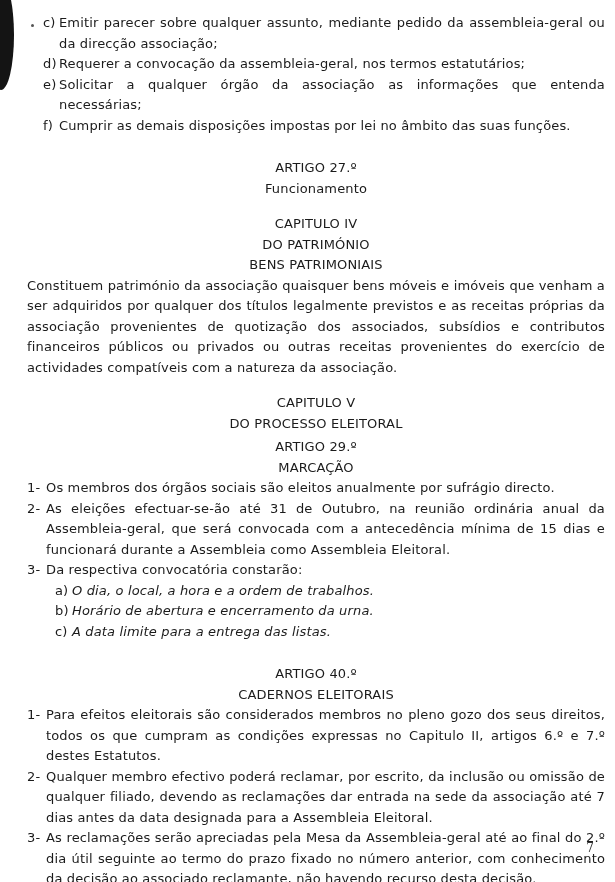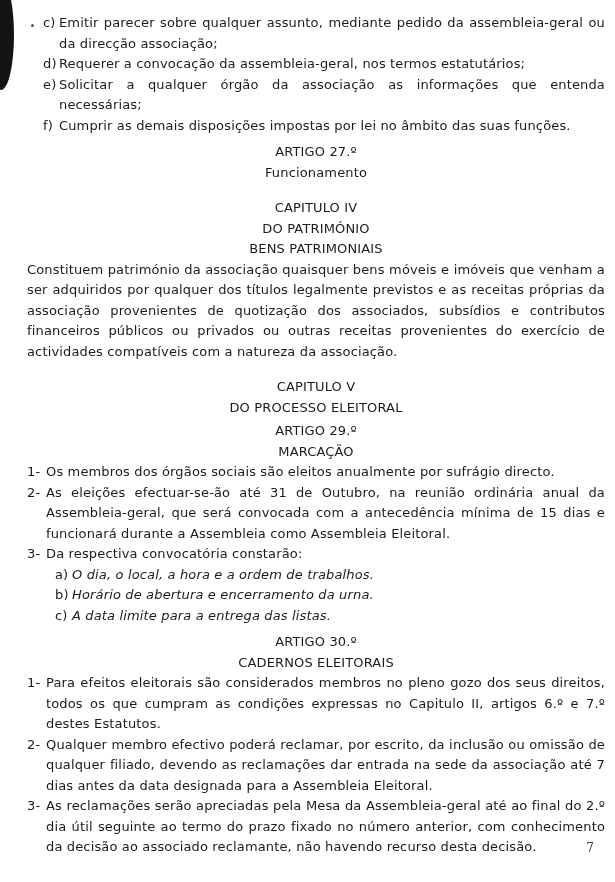--- a/index.html
+++ b/index.html
@@ -41,21 +41,21 @@
   .sub-item .t { flex: 1; font-style: italic; }
 
   .para {
     margin: 0;
     text-align: justify;
   }
   .h-center {
     text-align: center;
   }
   .gap-sm { margin-top: 3px; }
-  .gap-md { margin-top: 6px; }
+  .gap-md { margin-top: 22px; }
   .gap-lg { margin-top: 15px; text-align: center; }
 
   .scan-blob {
     position: absolute;
     top: -20px;
     left: -12px;
     width: 26px;
     height: 110px;
     background: #141414;
     border-radius: 50%;
@@ -138,21 +138,21 @@
     </div>
     <div class="sub-item">
       <span class="marker">b)</span>
       <span class="t">Horário de abertura e encerramento da urna.</span>
     </div>
     <div class="sub-item">
       <span class="marker">c)</span>
       <span class="t">A data limite para a entrega das listas.</span>
     </div>
 
-    <div class="h-center gap-md">ARTIGO 30.º</div>
+    <div class="h-center gap-md">ARTIGO 40.º</div>
     <div class="h-center">CADERNOS ELEITORAIS</div>
 
     <div class="num-item">
       <span class="marker">1-</span>
       <span class="t">Para efeitos eleitorais são considerados membros no pleno gozo dos seus direitos, todos os que cumpram as condições expressas no Capitulo II, artigos 6.º e 7.º destes Estatutos.</span>
     </div>
     <div class="num-item">
       <span class="marker">2-</span>
       <span class="t">Qualquer membro efectivo poderá reclamar, por escrito, da inclusão ou omissão de qualquer filiado, devendo as reclamações dar entrada na sede da associação até 7 dias antes da data designada para a Assembleia Eleitoral.</span>
     </div>

